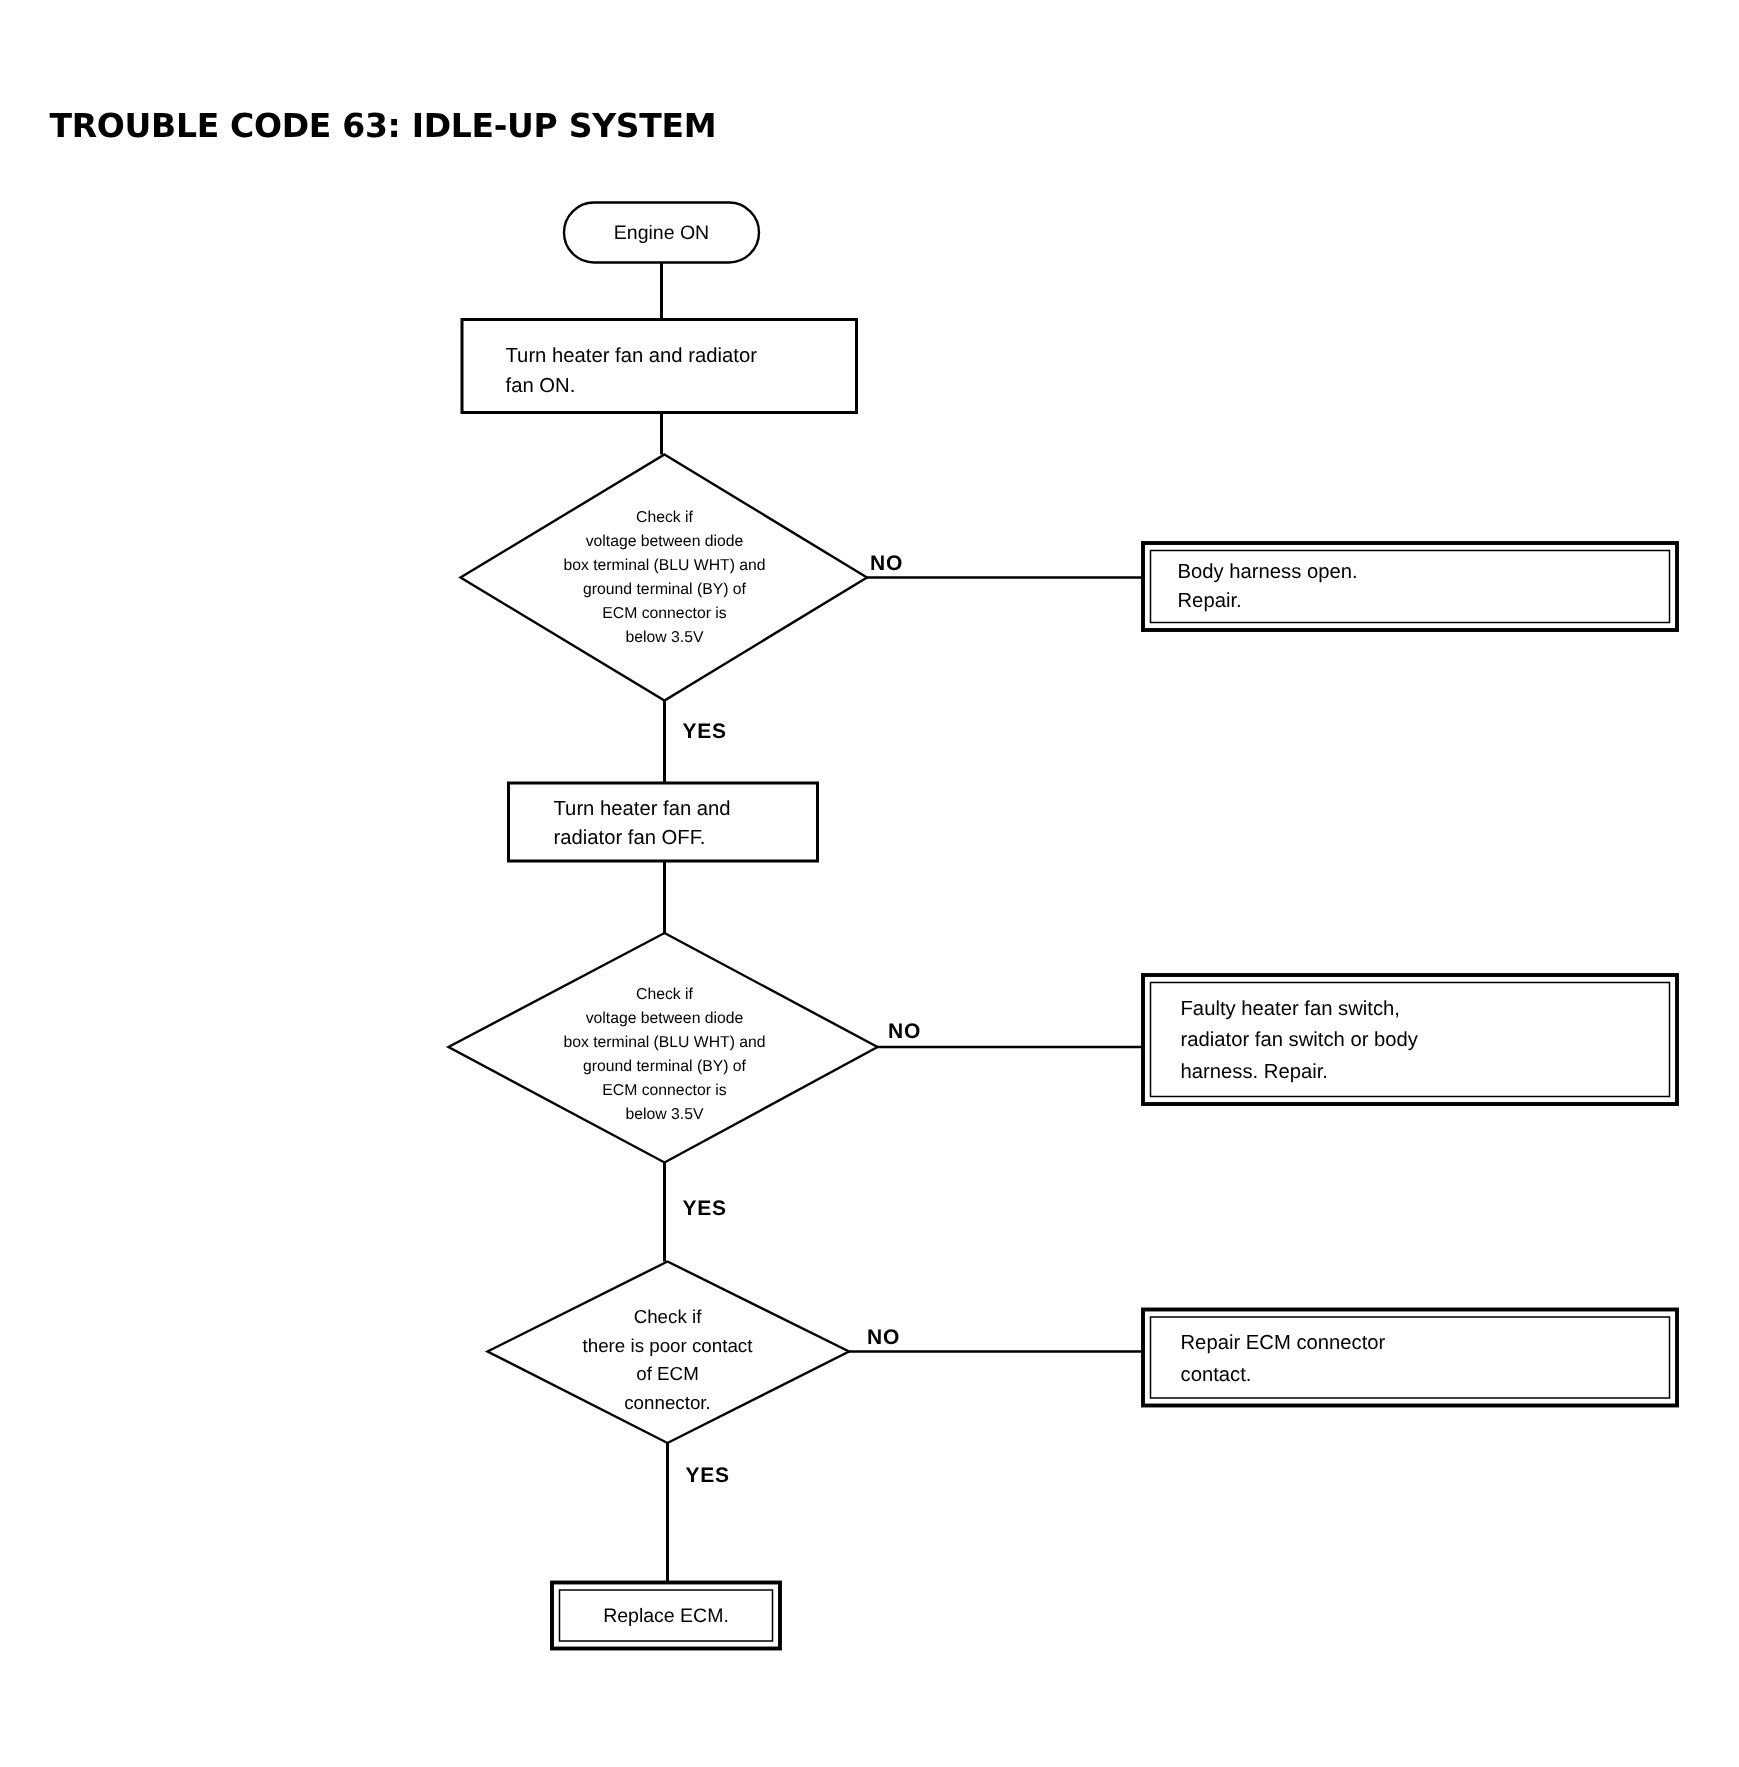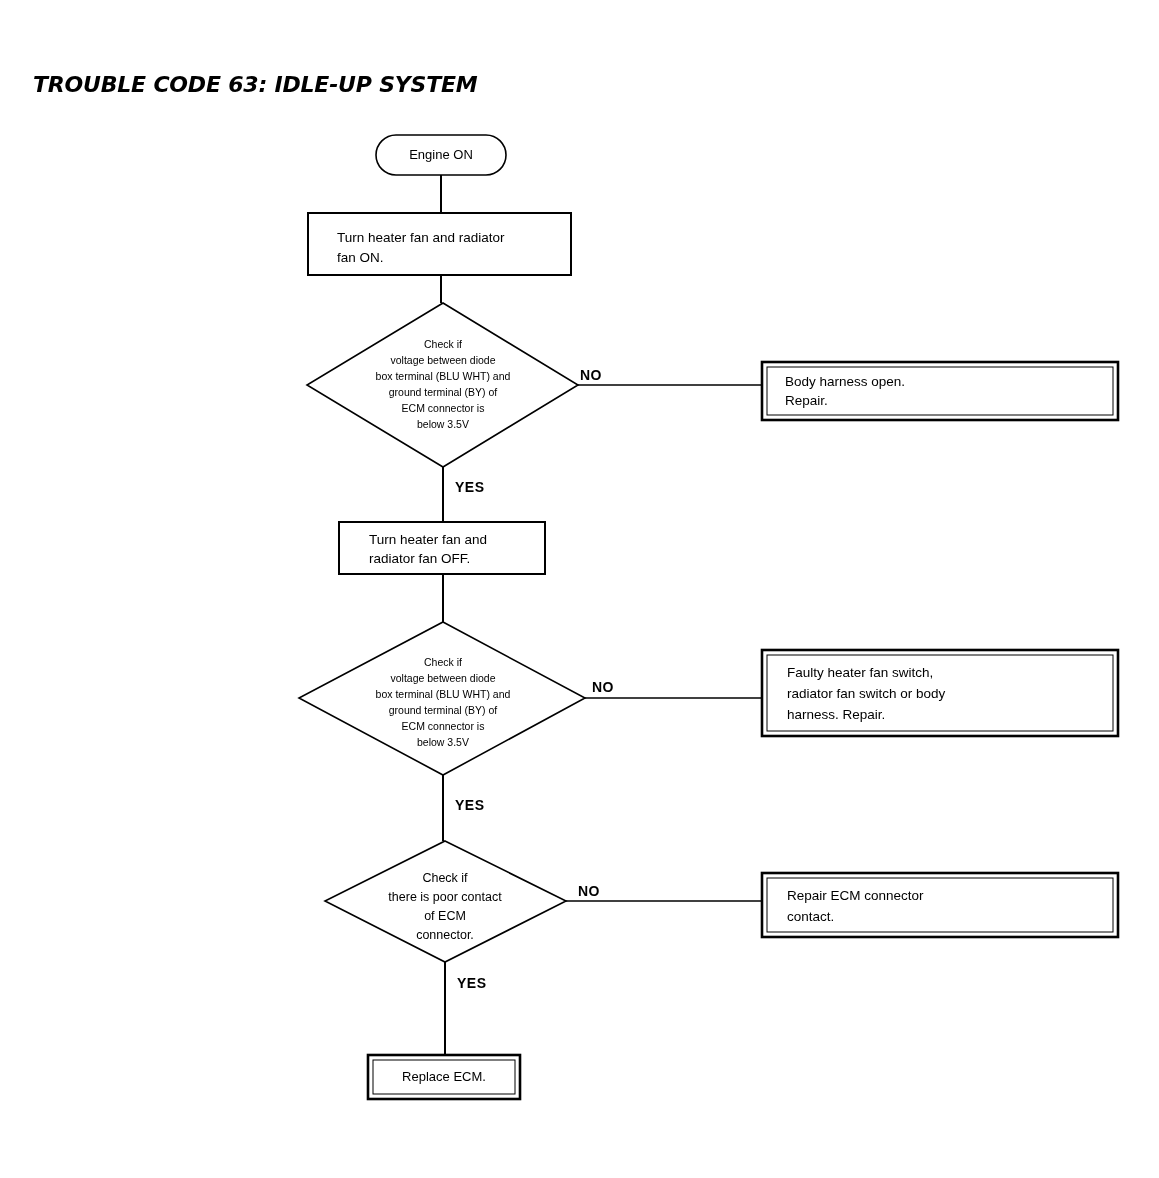--- a/index.html
+++ b/index.html
@@ -17,21 +17,20 @@
   }
   #page-title {
     position: absolute;
     left: 33px;
     top: 72px;
     font-size: 22px;
     font-weight: bold;
     letter-spacing: -0.2px;
     font-family: "DejaVu Sans", sans-serif;
     white-space: nowrap;
-    font-style: italic;
   }
   #flow-svg {
     position: absolute;
     left: 0;
     top: 0;
   }
   .node-text {
     font-family: "Liberation Sans", sans-serif;
     fill: #000;
     text-anchor: middle;

